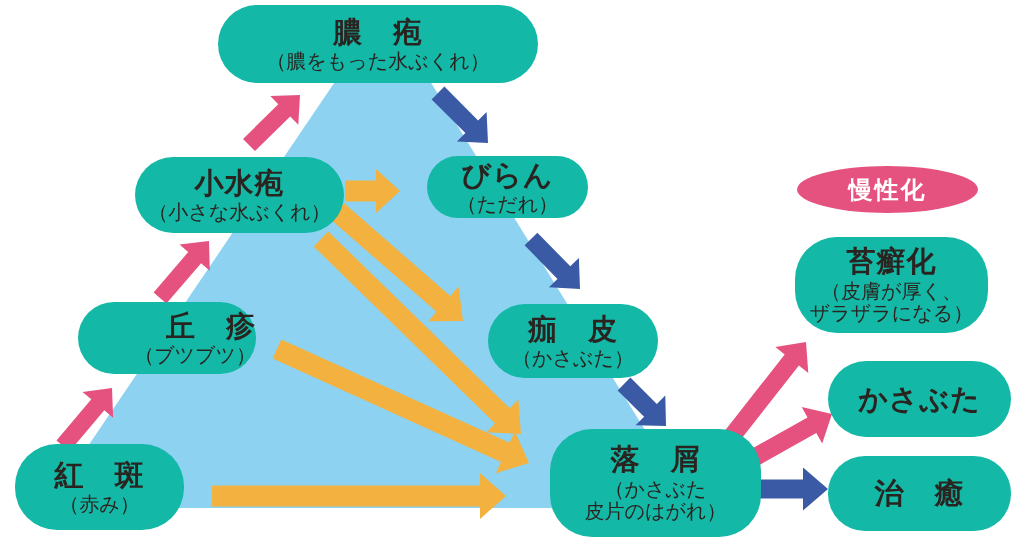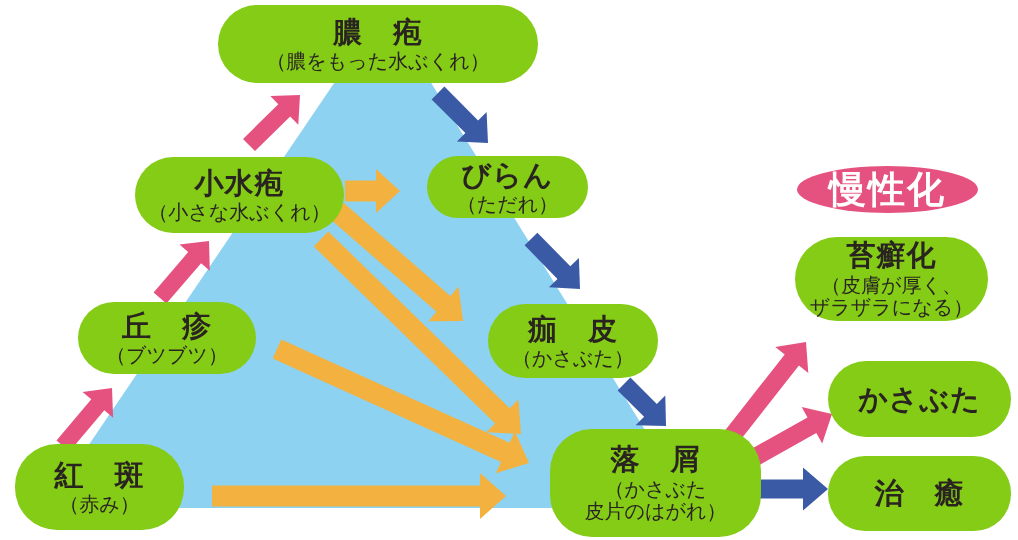--- a/index.html
+++ b/index.html
@@ -1,36 +1,36 @@
 <!DOCTYPE html>
 <html><head>
 <meta charset="utf-8">
 <style>
   html,body{margin:0;padding:0;background:#ffffff;}
   body{font-family:"Liberation Sans","DejaVu Sans",sans-serif;}
   .stage{position:relative;width:1018px;height:540px;background:#ffffff;overflow:hidden;}
   .layer-svg{position:absolute;left:0;top:0;width:1018px;height:540px;}
   .node{
     position:absolute;
-    background:#84cc16;
+    background:#14b8a6;
     border-radius:40px;
     display:flex;flex-direction:column;justify-content:center;align-items:center;
     text-align:center;
     color:#2A2421;
     line-height:1.12;
     z-index:3;
   }
   .node-title{font-size:29px;font-weight:600;letter-spacing:1px;}
   .node-sub{font-size:20px;font-weight:500;white-space:pre-line;margin-top:2px;}
   .chronic{
     position:absolute;
     background:#E6527F;
     border-radius:50%;
     display:flex;justify-content:center;align-items:center;
-    color:#ffffff;font-size:37px;font-weight:700;letter-spacing:2px;
+    color:#ffffff;font-size:24px;font-weight:700;letter-spacing:2px;
     z-index:3;
   }
 </style>
 </head>
 <body>
 
 <div class="stage">
 
   <svg class="layer-svg" viewBox="0 0 1018 540">
     <g id="triangle-layer">
@@ -62,21 +62,21 @@
   <div class="node" style="left:135px;top:157px;width:209px;height:76px;border-radius:38px;">
     <div class="node-title">小水疱</div>
     <div class="node-sub">（小さな水ぶくれ）</div>
   </div>
 
   <div class="node" style="left:427px;top:156px;width:161px;height:62px;border-radius:37px;">
     <div class="node-title">びらん</div>
     <div class="node-sub">（ただれ）</div>
   </div>
 
-  <div class="node" style="left:78px;top:302px;width:178px;height:72px;border-radius:36px;">
+  <div class="node" style="left:78px;top:302px;width:178px;height:72px;border-radius:36px;align-items:flex-end;">
     <div class="node-title">丘　疹</div>
     <div class="node-sub">（ブツブツ）</div>
   </div>
 
   <div class="node" style="left:488px;top:304px;width:170px;height:74px;border-radius:37px;">
     <div class="node-title">痂　皮</div>
     <div class="node-sub">（かさぶた）</div>
   </div>
 
   <div class="node" style="left:15px;top:444px;width:169px;height:86px;border-radius:42px;">
@@ -87,21 +87,21 @@
   <div class="node" style="left:550px;top:429px;width:211px;height:108px;border-radius:42px;">
     <div class="node-title">落　屑</div>
     <div class="node-sub">（かさぶた
 皮片のはがれ）</div>
   </div>
 
   <div class="chronic" style="left:797px;top:166px;width:181px;height:47px;">
     <span>慢性化</span>
   </div>
 
-  <div class="node" style="left:795px;top:237px;width:193px;height:84px;border-radius:42px;">
+  <div class="node" style="left:795px;top:237px;width:193px;height:96px;border-radius:42px;">
     <div class="node-title">苔癬化</div>
     <div class="node-sub">（皮膚が厚く、
 ザラザラになる）</div>
   </div>
 
   <div class="node" style="left:828px;top:361px;width:183px;height:76px;border-radius:38px;">
     <div class="node-title">かさぶた</div>
   </div>
 
   <div class="node" style="left:828px;top:456px;width:183px;height:75px;border-radius:37px;">

